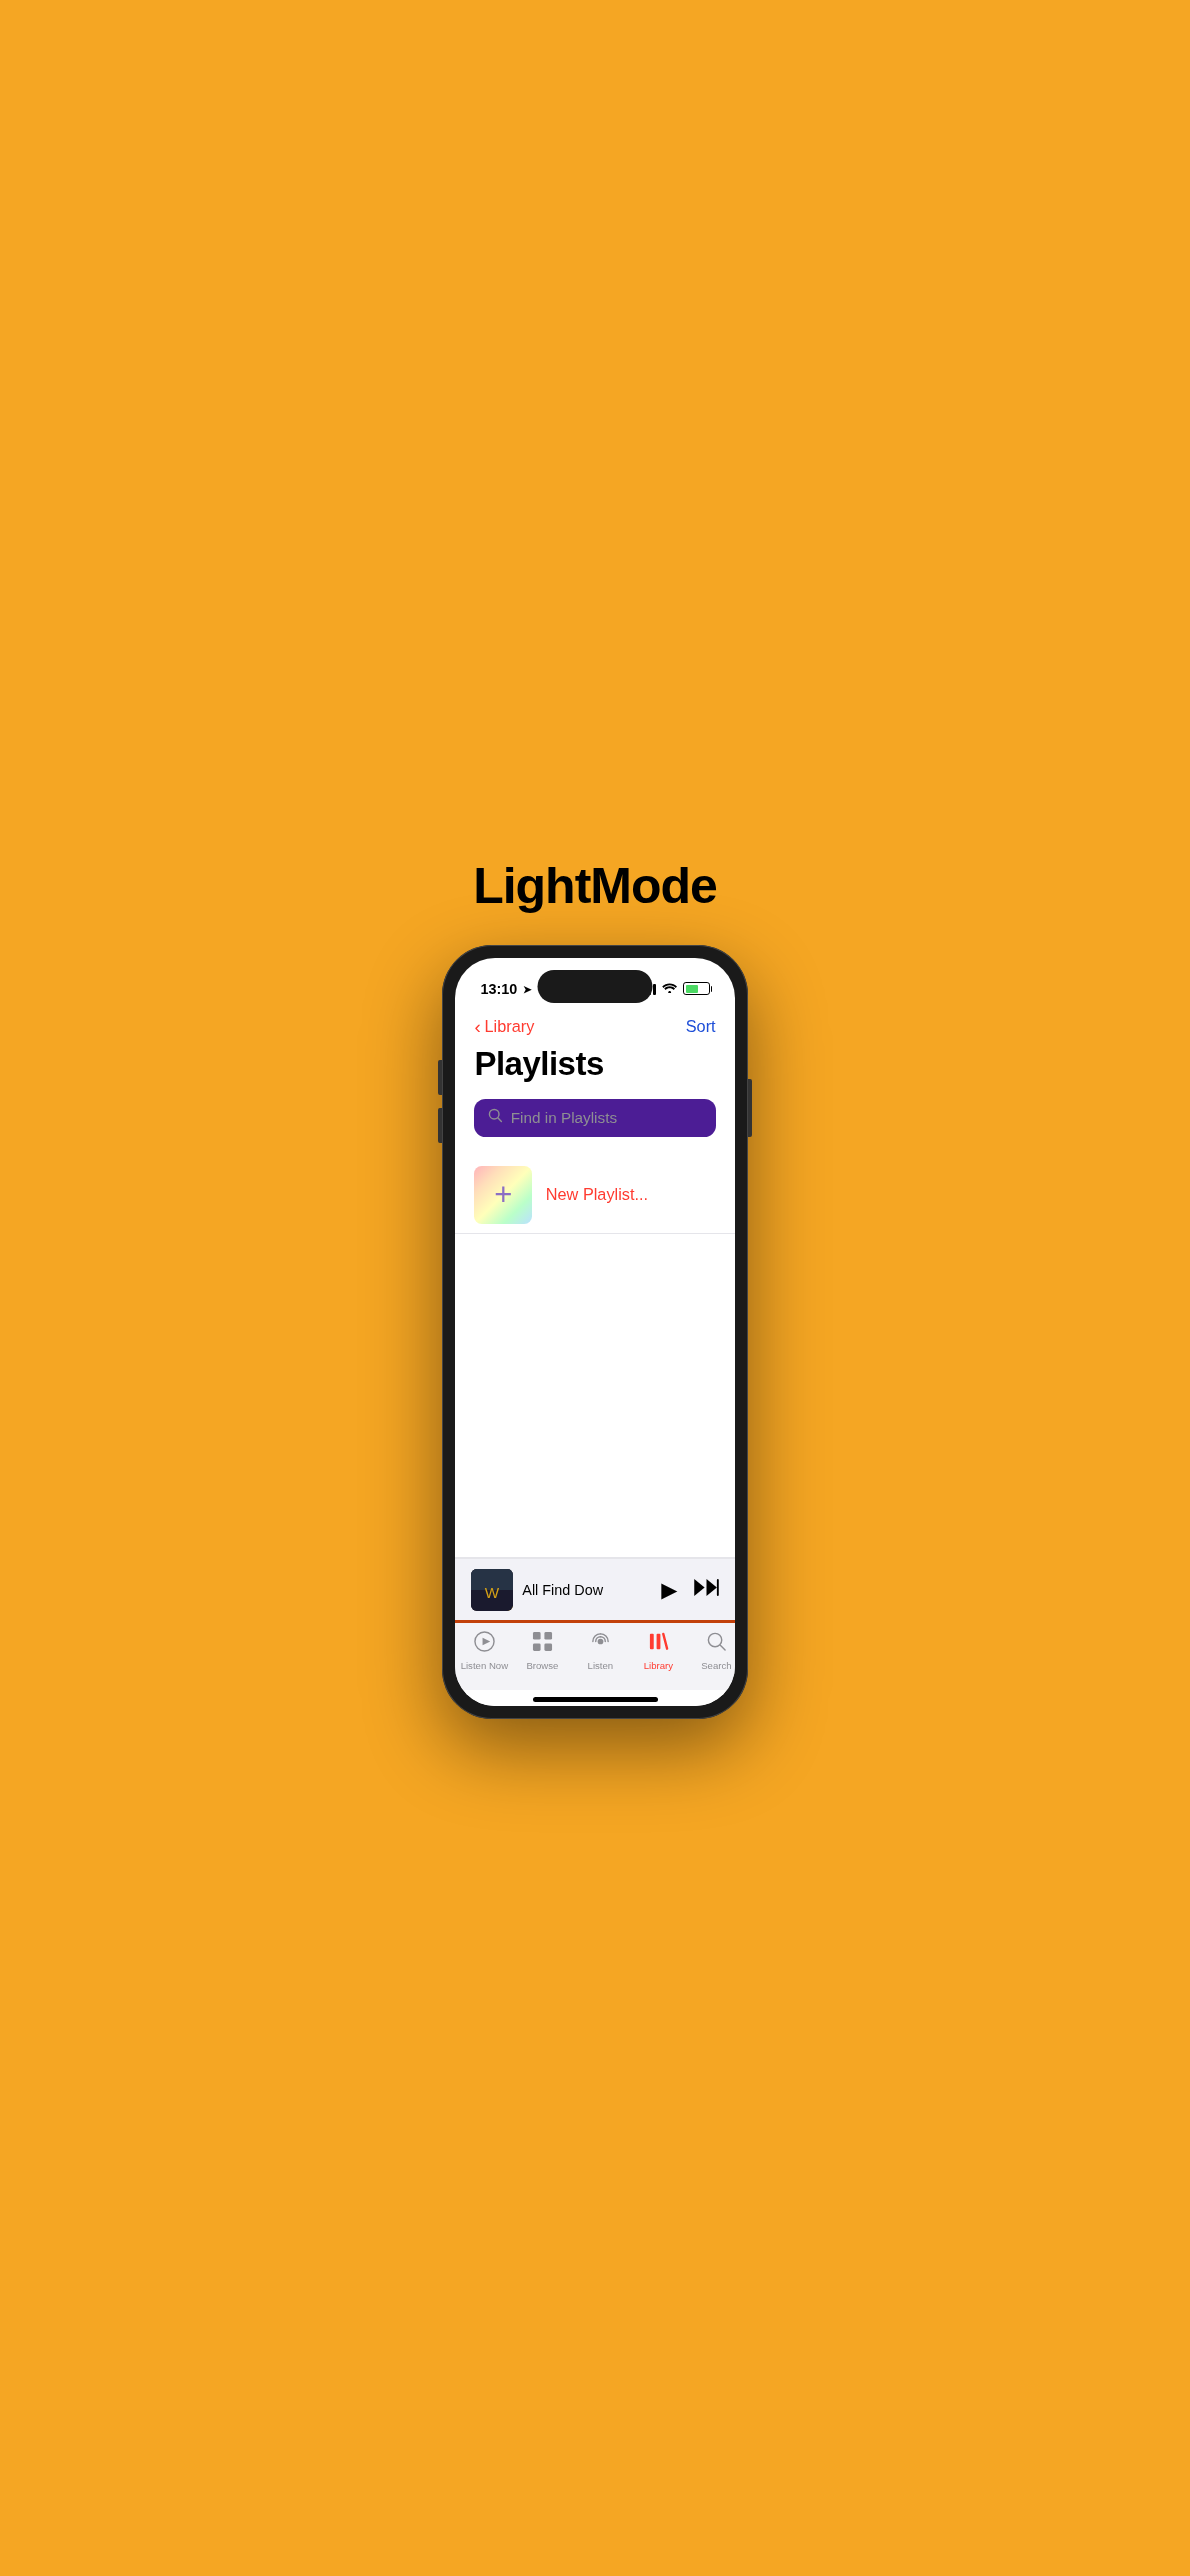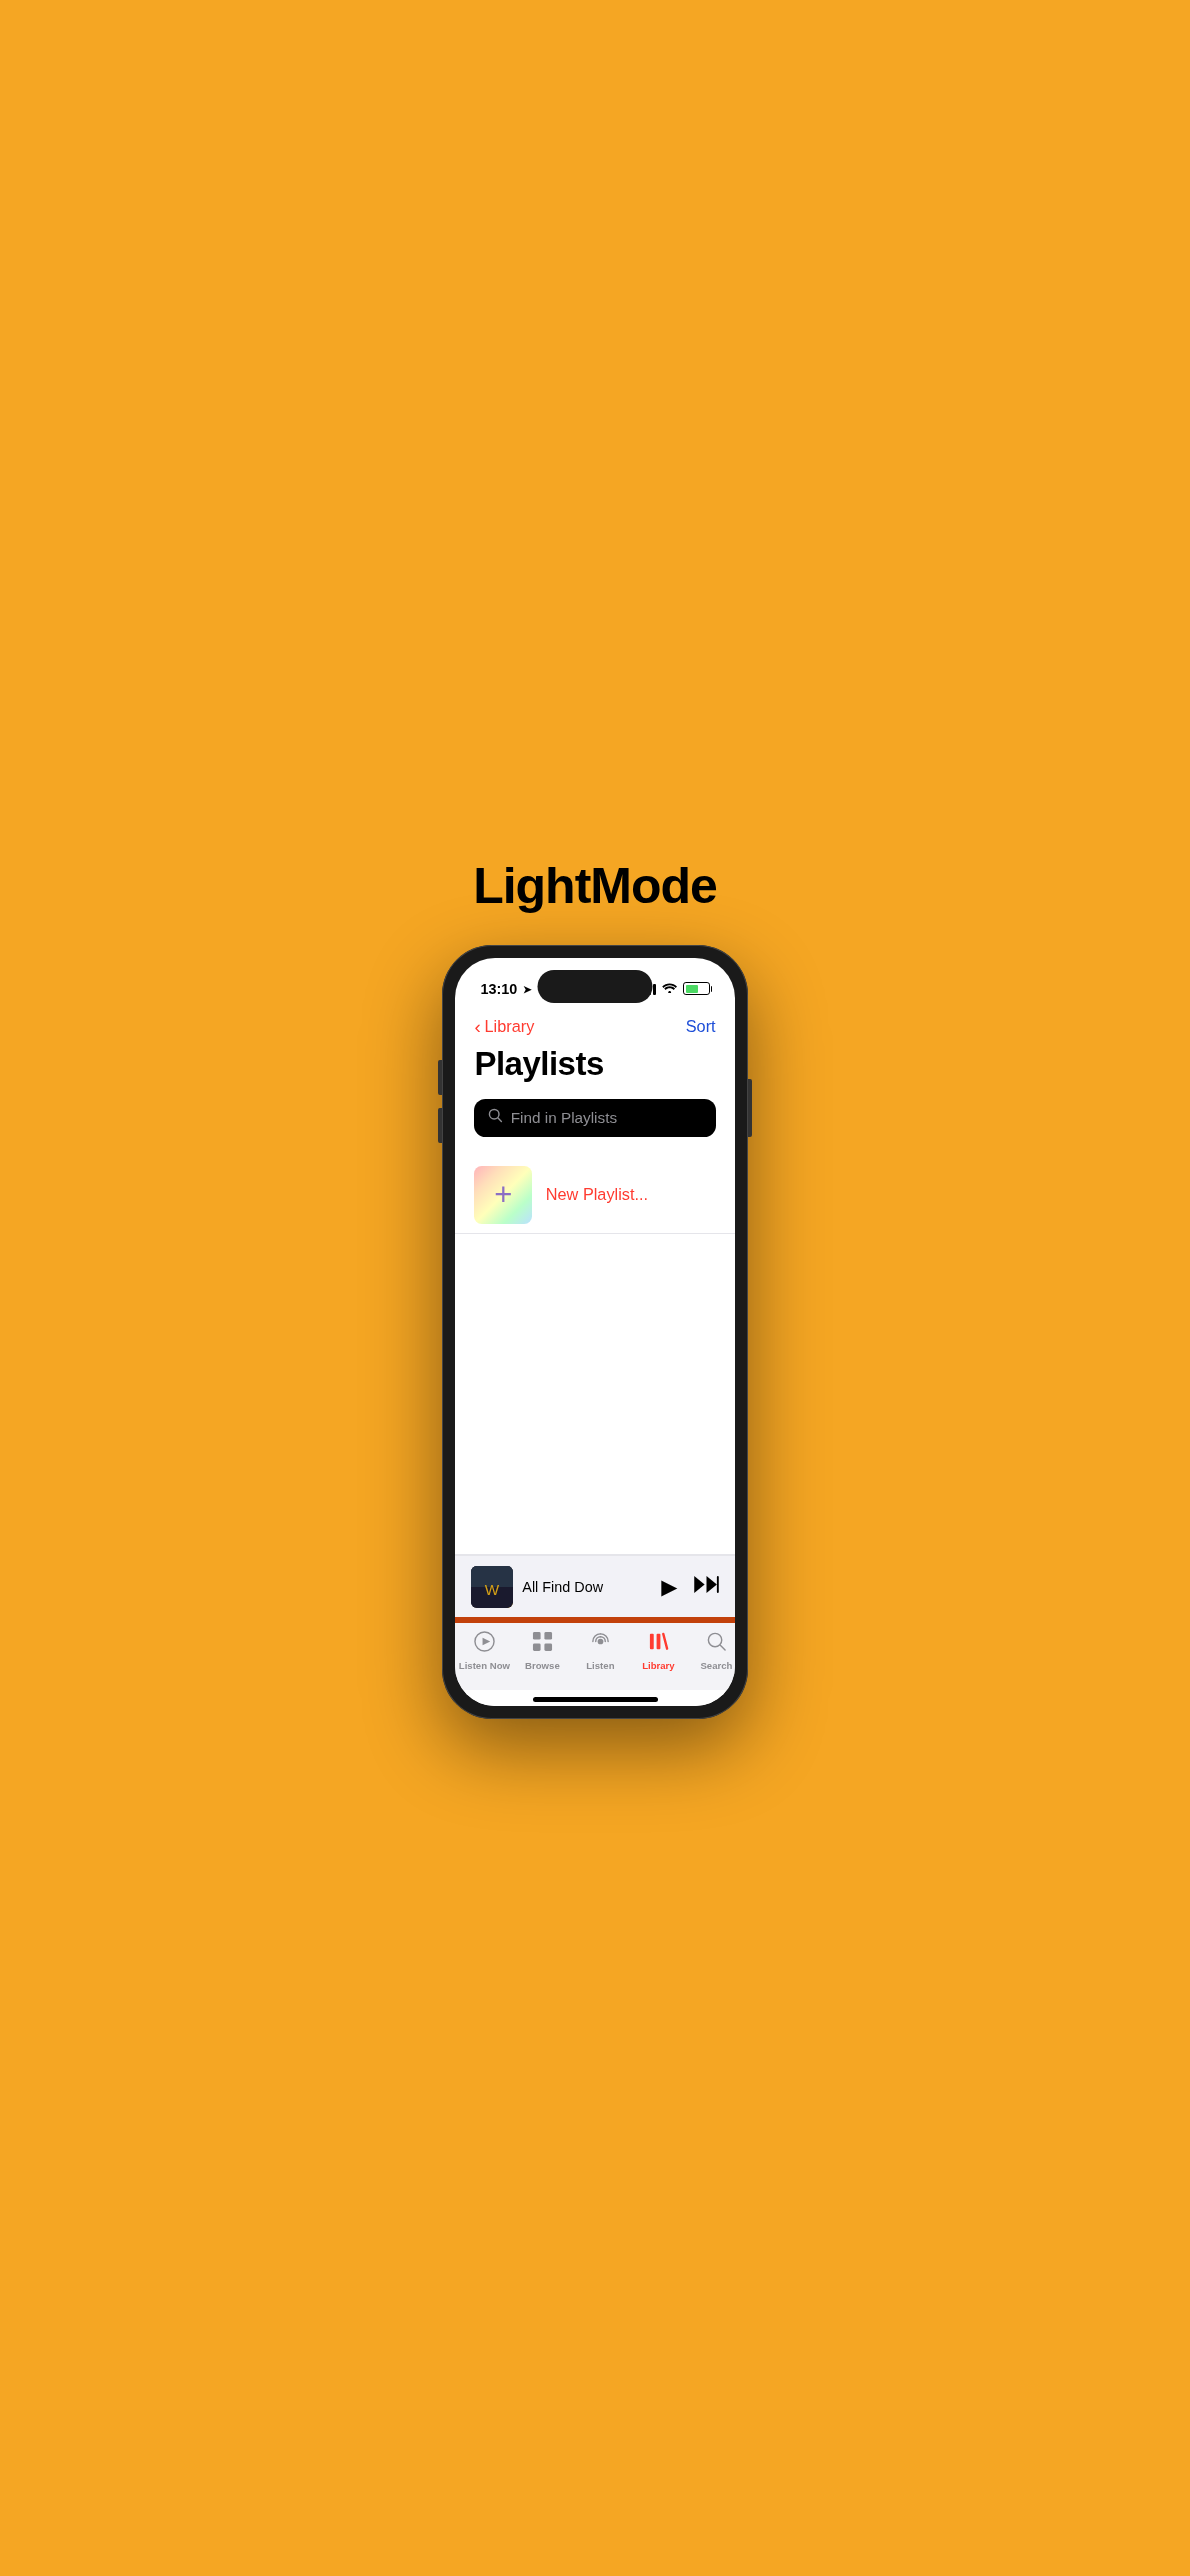--- a/index.html
+++ b/index.html
@@ -163,21 +163,21 @@
     .page-heading {
       font-size: 33px;
       font-weight: 800;
       color: #000;
       margin-bottom: 15.3px;
       letter-spacing: -0.5px;
     }
 
     
     .search-bar {
-      background: #000000;
+      background: #4c1d95;
       border-radius: 11.5px;
       display: flex;
       align-items: center;
       padding: 9.6px 13.4px;
       gap: 7.7px;
       margin-bottom: 19px;
     }
 
     .search-bar-icon {
       color: #8E8E93;
@@ -328,22 +328,21 @@
       cursor: pointer;
     }
 
     
     .tab-bar {
       display: flex;
       justify-content: space-around;
       align-items: center;
       padding: 7.7px 0 19px;
       background: rgba(242,242,247,0.95);
-      border-top: 6px solid #c2410c;
-      font-weight: bold;
+      border-top: 3px solid #c2410c;
     }
 
     .tab-item {
       display: flex;
       flex-direction: column;
       align-items: center;
       gap: 2.9px;
       cursor: pointer;
       min-width: 58px;
     }

